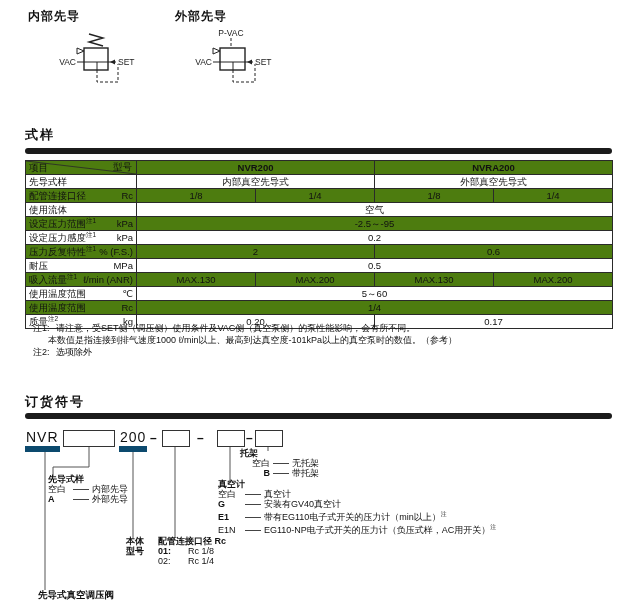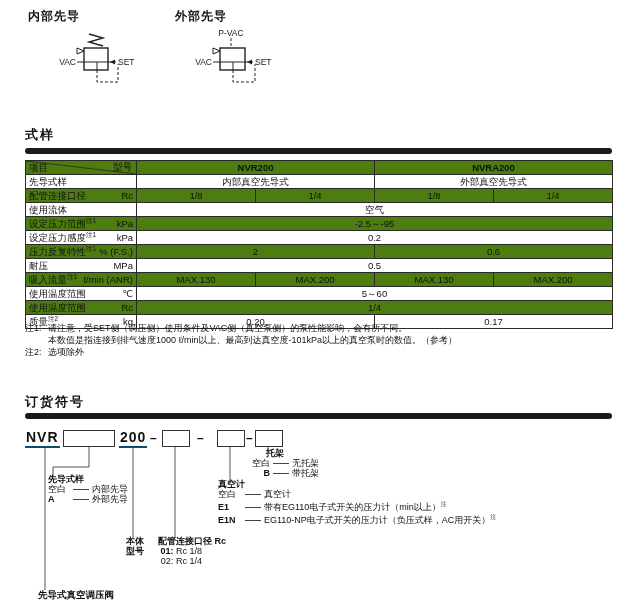--- a/index.html
+++ b/index.html
@@ -28,32 +28,32 @@
   table.spec td.lbl{text-align:left;}
   td.lbl .cellflex{display:flex;justify-content:space-between;align-items:center;}
   td.lbl sup{font-size:6.5px;vertical-align:super;line-height:0;}
   td.model{font-weight:bold;}
   td.diag{position:relative;padding:0;}
   td.diag svg{position:absolute;left:0;top:0;width:100%;height:100%;}
   .diag-item{position:absolute;left:3px;bottom:0;font-size:9.5px;line-height:12px;}
   .diag-model{position:absolute;right:4px;top:0;font-size:9.5px;line-height:12px;}
   
   .notes{font-size:9px;line-height:12px;color:#111;}
-  .notes .nlab{display:inline-block;width:23px;}
+  .notes .nlab{display:inline-block;width:23px;margin-left:8px;}
   .notes .cont{margin-left:23px;}
   
-  .code-text{font-size:14px;font-weight:bold;border-bottom:2px solid #0c4a6e;padding:0 1px 1px 1px;letter-spacing:1px;}
+  .code-text{font-size:14px;font-weight:normal;border-bottom:6px solid #0c4a6e;padding:0 1px 1px 1px;letter-spacing:1px;}
   .code-box{border:1.5px solid #333;background:#fff;}
   .code-dash{font-size:12px;font-weight:bold;}
   .olabel{font-size:9px;line-height:10px;color:#111;white-space:nowrap;}
   .opt{white-space:nowrap;}
   .lead{display:inline-block;width:16px;border-top:1px solid #444;vertical-align:2px;margin:0 3px;}
   .cw22{display:inline-block;width:22px;}
   .cw24{display:inline-block;width:24px;}
-  .cw14{display:inline-block;width:18px;text-align:center;}
+  .cw14{display:inline-block;width:30px;}
   .cwr30{display:inline-block;width:30px;text-align:right;}
   .opt sup{font-size:6px;}
   .prod-name{font-size:9.5px;font-weight:bold;}
 </style>
 </head>
 <body>
 
 <div class="abs pilot-title" style="left:28px;top:8px">内部先导</div>
 <div class="abs pilot-title" style="left:175px;top:8px">外部先导</div>
 
@@ -238,36 +238,37 @@
 <div class="abs code-box" style="left:63px;top:430px;width:50px;height:15px"></div>
 <span class="abs code-text" style="left:119px;top:429px">200</span>
 <span class="abs code-dash" style="left:150px;top:431px">–</span>
 <div class="abs code-box" style="left:162px;top:430px;width:26px;height:15px"></div>
 <span class="abs code-dash" style="left:197px;top:431px">–</span>
 <div class="abs code-box" style="left:217px;top:430px;width:26px;height:15px"></div>
 <span class="abs code-dash" style="left:246px;top:431px">–</span>
 <div class="abs code-box" style="left:255px;top:430px;width:26px;height:15px"></div>
 
 <div class="abs olabel" style="left:240px;top:448px">
-  <div style="margin-left:26px;font-weight:bold">托架</div>
+  <div style="font-weight:bold">托架</div>
   <div class="opt"><span class="cwr30">空白</span><span class="lead"></span><span>无托架</span></div>
   <div class="opt"><span class="cwr30" style="font-weight:bold">B</span><span class="lead"></span><span>带托架</span></div>
 </div>
 
 <div class="abs olabel" style="left:48px;top:474px">
   <div style="font-weight:bold">先导式样</div>
   <div class="opt"><span class="cw22">空白</span><span class="lead"></span><span>内部先导</span></div>
   <div class="opt"><span class="cw22" style="font-weight:bold">A</span><span class="lead"></span><span>外部先导</span></div>
 </div>
 
 <div class="abs olabel" style="left:218px;top:479px">
   <div style="font-weight:bold">真空计</div>
   <div class="opt"><span class="cw24">空白</span><span class="lead"></span><span>真空计</span></div>
+  <div class="opt"><span class="cw24" style="font-weight:bold">G</span><span class="lead"></span><span>安装有GV40真空计</span></div>
   <div class="opt"><span class="cw24" style="font-weight:bold">E1</span><span class="lead"></span><span>带有EG110电子式开关的压力计（min以上）</span><sup>注</sup></div>
-  <div class="opt"><span class="cw24" style="font-weight:bold">E1N</span><span class="lead"></span><span>EG110-NP电子式开关的压力计（负压式样，AC用开关）</span><sup>注</sup></div>
+  <div class="opt"><span class="cw24" style="font-weight:normal">E1N</span><span class="lead"></span><span>EG110-NP电子式开关的压力计（负压式样，AC用开关）</span><sup>注</sup></div>
 </div>
 
 <div class="abs olabel" style="left:126px;top:536px;font-weight:bold">
   <div>本体</div>
   <div>型号</div>
 </div>
 
 <div class="abs olabel" style="left:158px;top:536px">
   <div style="font-weight:bold">配管连接口径 Rc</div>
   <div class="opt"><span class="cw14" style="font-weight:bold">01:</span><span>Rc 1/8</span></div>

